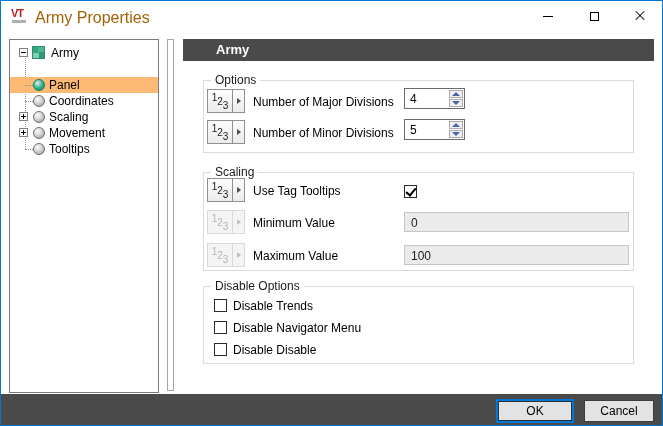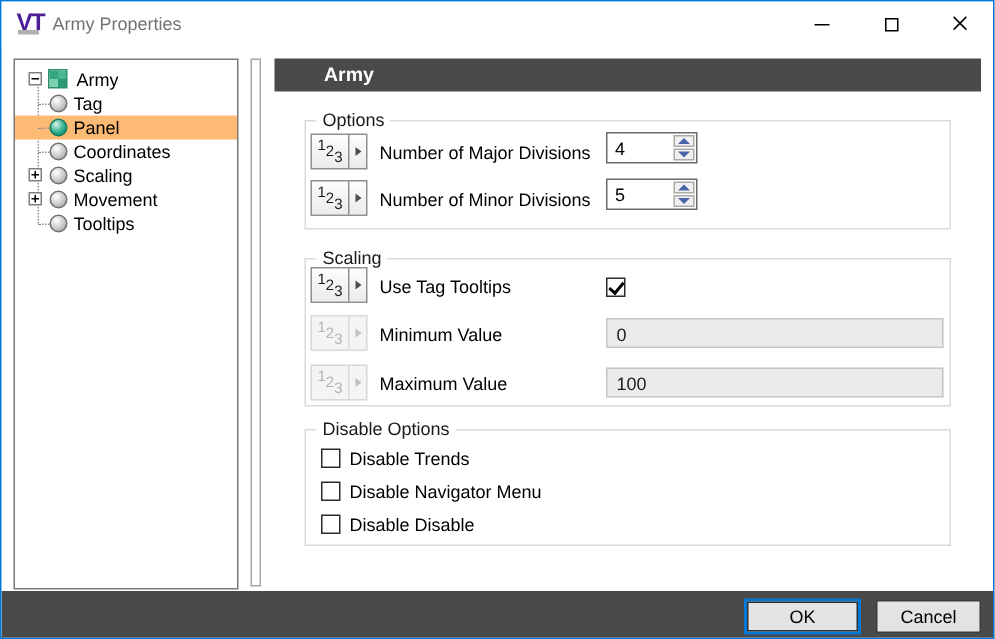--- a/index.html
+++ b/index.html
@@ -3,23 +3,23 @@
 <meta charset="utf-8">
 <style>
   * { margin:0; padding:0; box-sizing:border-box; font-family:"Liberation Sans", sans-serif; }
   html,body { background:#888; }
   .window {
     position:relative; width:663px; height:426px; background:#fff;
     border:1px solid #0078d7; overflow:hidden;
   }
   
   .titlebar { position:absolute; left:0; top:0; width:100%; height:30px; background:#fff; }
-  .app-icon { position:absolute; left:10px; top:6px; width:18px; height:18px; font-weight:bold; font-size:16px; color:#4c1d95; letter-spacing:-1px; }
+  .app-icon { position:absolute; left:10px; top:6px; width:18px; height:18px; font-weight:bold; font-size:11px; color:#b91c1c; letter-spacing:-1px; }
   .app-icon::after { content:""; position:absolute; left:1px; top:13px; width:14px; height:3px; background:#b0b0b0; }
-  .title-text { position:absolute; left:34px; top:8px; font-size:12px; color:#737373; }
+  .title-text { position:absolute; left:34px; top:8px; font-size:16px; color:#a16207; }
   .wbtn { position:absolute; top:0; width:46px; height:30px; display:flex; align-items:center; justify-content:center; }
   .wbtn.min  { left:524px; } .wbtn.max { left:570px; } .wbtn.close { left:616px; }
   .glyph-min { width:10px; height:1px; background:#000; }
   .glyph-max { width:9px; height:9px; border:1px solid #000; }
   .glyph-close { position:relative; width:12px; height:12px; }
   .glyph-close::before,.glyph-close::after { content:""; position:absolute; left:0; top:5px; width:12px; height:1px; background:#000; }
   .glyph-close::before { transform:rotate(45deg); } .glyph-close::after { transform:rotate(-45deg); }
   
   .tree { position:absolute; left:8px; top:38px; width:150px; height:354px; border:1px solid #7a7a7a; background:#fff; }
   .vline { position:absolute; left:15px; top:13px; height:96px; width:0; border-left:1px dotted #8f8f8f; }
@@ -100,25 +100,20 @@
 
   <div class="tree">
     <div class="vline"></div>
 
     <div class="trow" style="top:5px">
       <div class="expander"></div>
       <div class="army-icon"></div>
       <span class="lbl rootlbl">Army</span>
     </div>
 
-    <div class="trow" style="top:21px">
-      <div class="hline"></div>
-      <div class="ball"></div>
-      <span class="lbl">Tag</span>
-    </div>
 
     <div class="trow selected" style="top:37px">
       <div class="hline"></div>
       <div class="ball green"></div>
       <span class="lbl">Panel</span>
     </div>
 
     <div class="trow" style="top:53px">
       <div class="hline"></div>
       <div class="ball"></div>

